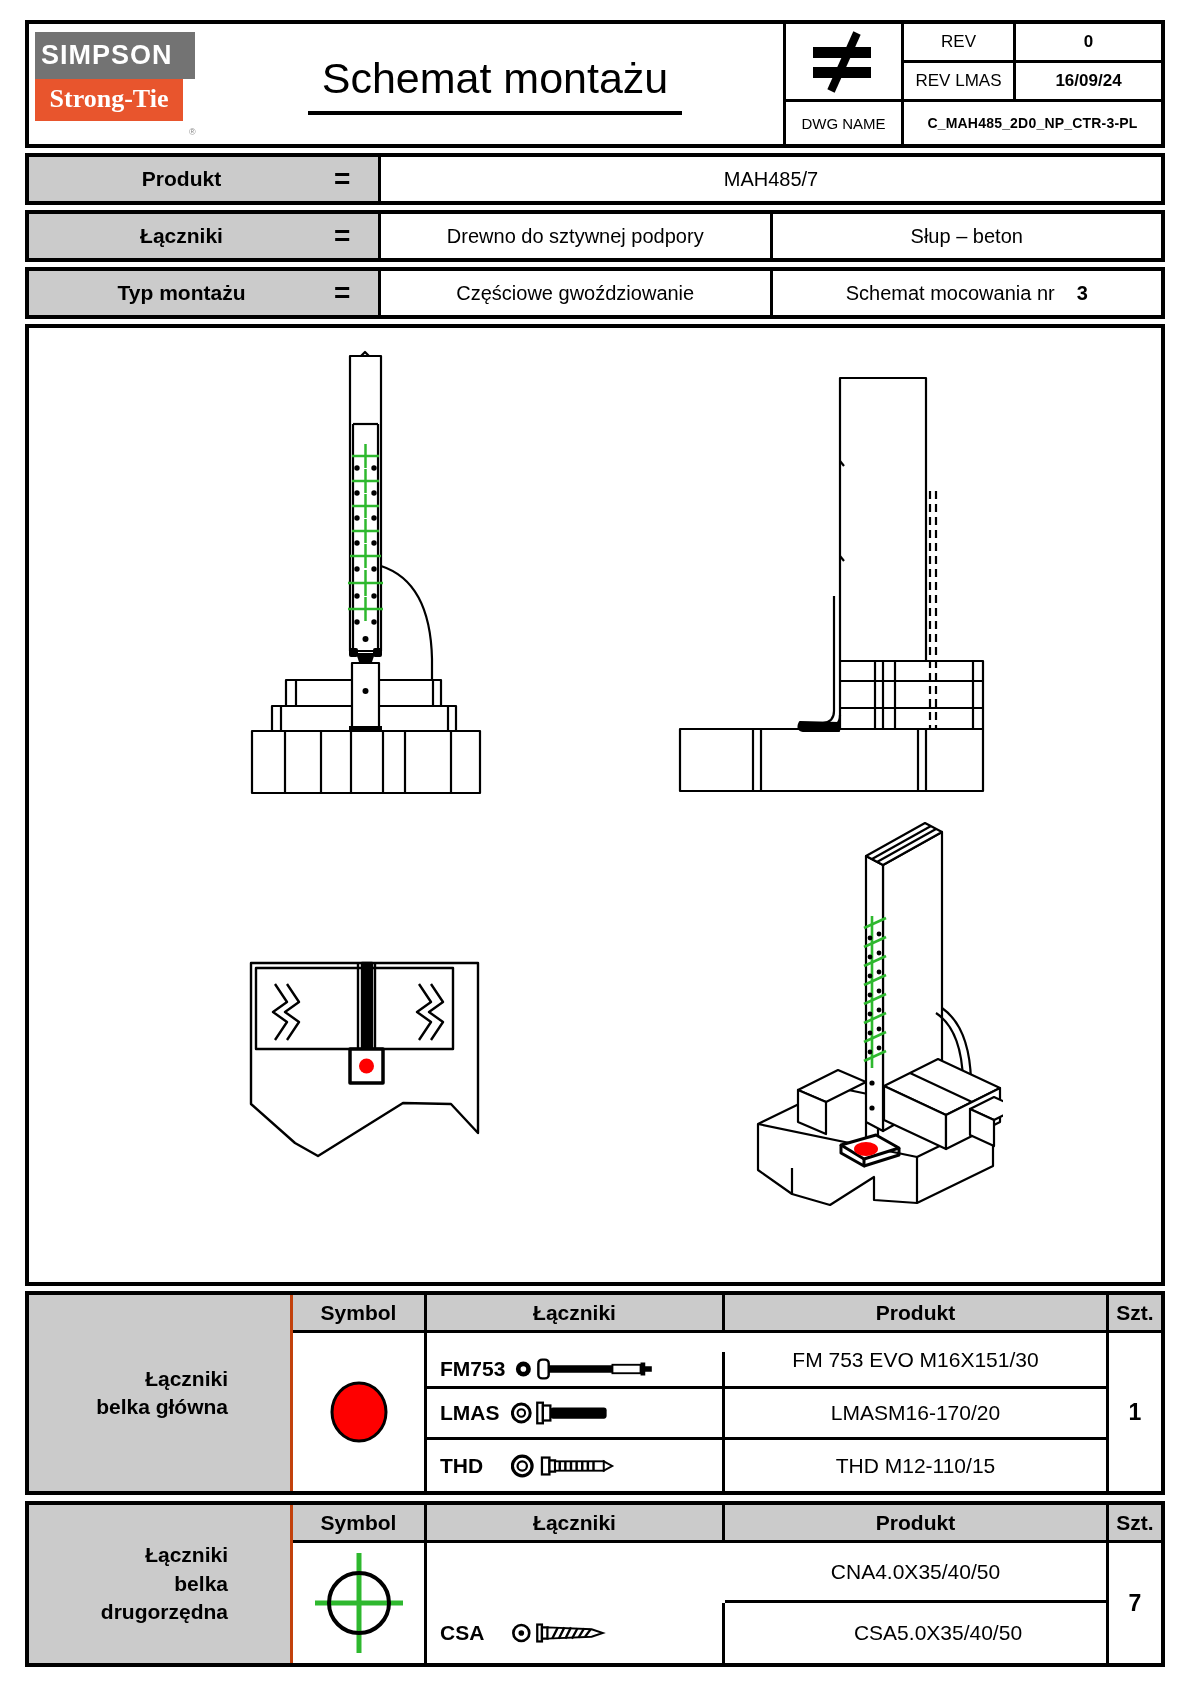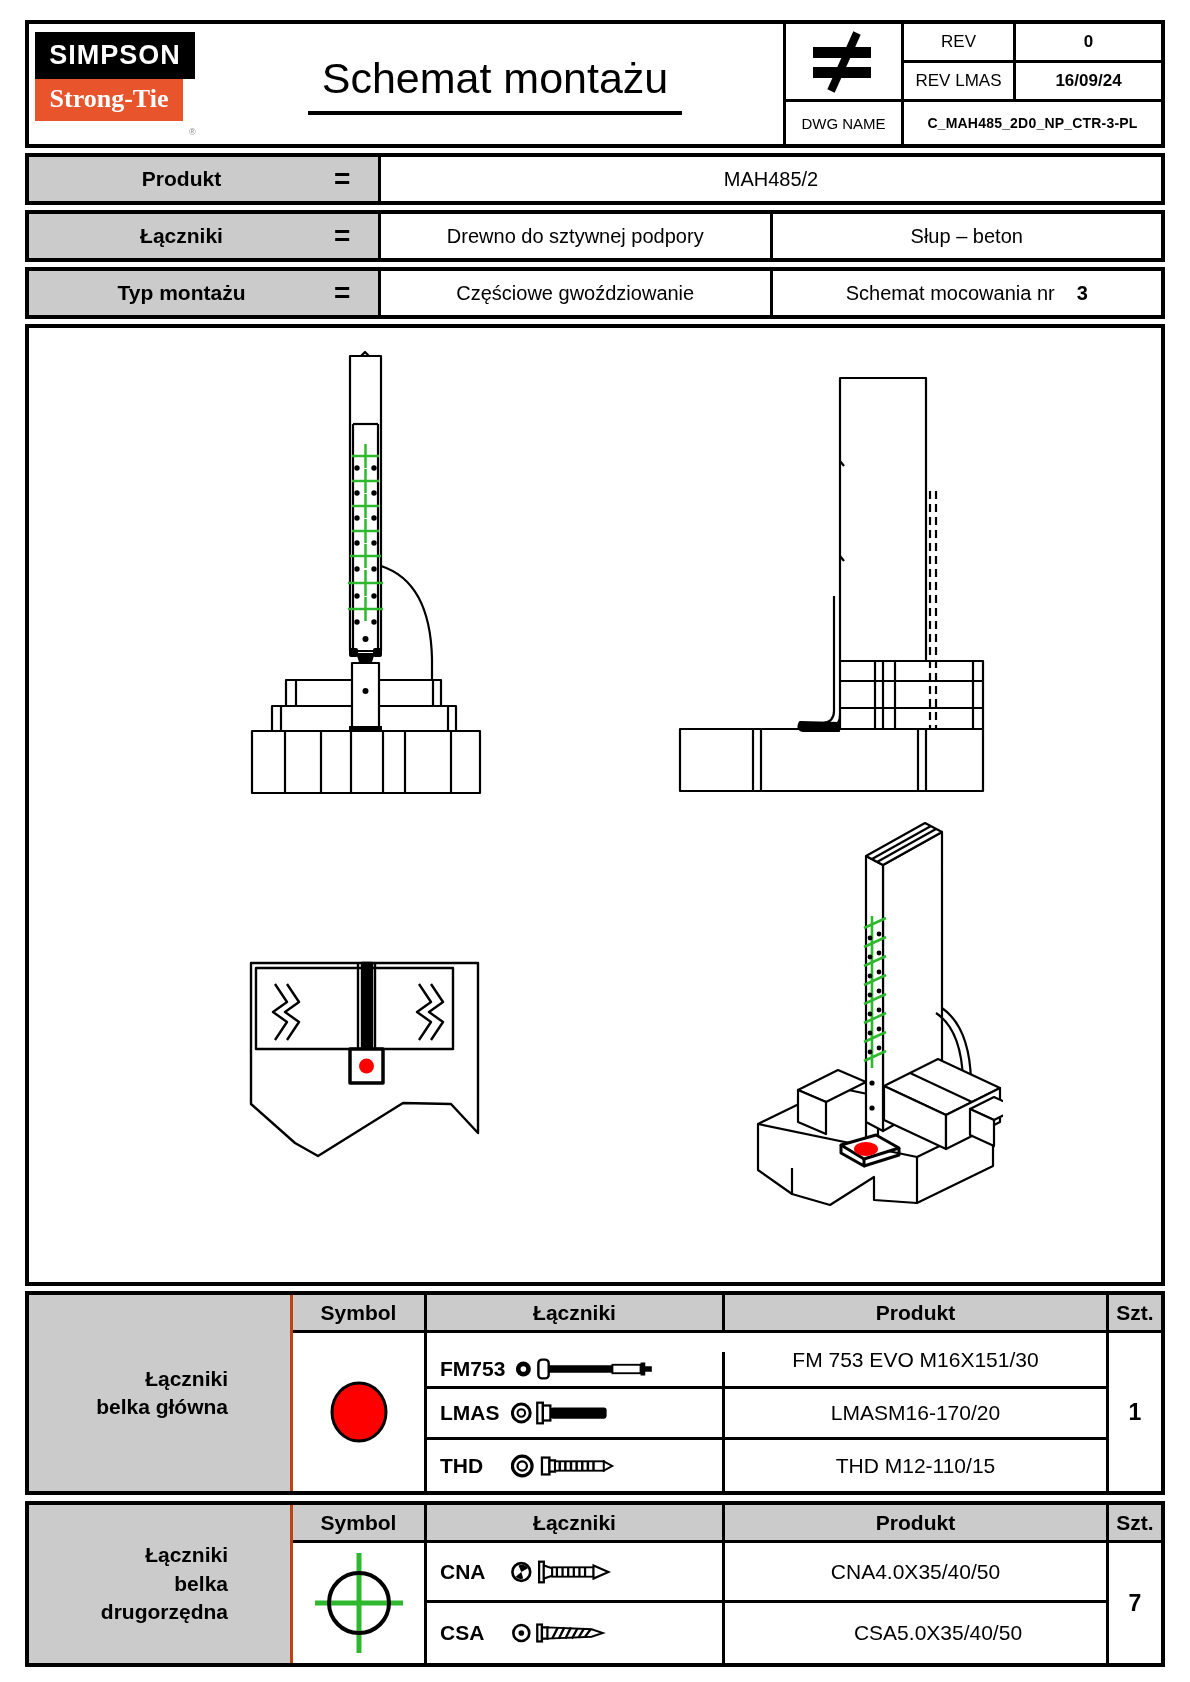--- a/index.html
+++ b/index.html
@@ -2,21 +2,21 @@
 <html><head>
 <meta charset="utf-8">
 <style>
   * { box-sizing: border-box; margin: 0; padding: 0; }
   html,body { width:1190px; height:1682px; background:#fff; font-family:"Liberation Sans",sans-serif; color:#000; }
   .page { position:relative; width:1190px; height:1682px; padding:20px 25px 0 25px; }
 
   
   .header-band { height:128px; border:4px solid #000; display:flex; margin-bottom:5px; }
   .logo-wrap { width:178px; padding:8px 0 0 6px; position:relative; }
-  .logo-black { background:#000000; color:#fff; font-weight:bold; font-size:27px; text-align:center; padding:8px 6px; letter-spacing:1px; width:160px; }
+  .logo-black { background:#737373; color:#fff; font-weight:bold; font-size:27px; padding:8px 6px; letter-spacing:1px; width:160px; }
   .logo-orange { background:#E8552D; color:#fff; font-weight:bold; font-size:26px; text-align:center; padding:5px 4px 7px 4px; width:148px; font-family:"Liberation Serif",serif; }
   .logo-reg { position:absolute; left:160px; top:103px; font-size:9px; color:#8a8a8a; }
   .title-cell { flex:1; display:flex; align-items:center; justify-content:center; }
   .doc-title { font-size:43px; border-bottom:4px solid #000; padding:0 14px 8px 14px; white-space:nowrap; }
   .rev-block { width:378px; border-left:3px solid #000; display:grid; grid-template-columns:118px 112px 1fr; grid-template-rows:39px 39px 1fr; }
   .rev-block > div { display:flex; align-items:center; justify-content:center; }
   .neq-cell { grid-column:1; grid-row:1/3; border-right:3px solid #000; border-bottom:3px solid #000; }
   .rev-label   { grid-column:2; grid-row:1; border-right:3px solid #000; border-bottom:3px solid #000; font-size:17px; }
   .rev-value   { grid-column:3; grid-row:1; border-bottom:3px solid #000; font-size:17px; font-weight:bold; }
   .date-label  { grid-column:2; grid-row:2; border-right:3px solid #000; border-bottom:3px solid #000; font-size:17px; }
@@ -82,21 +82,21 @@
       <div class="dwg-value">C_MAH485_2D0_NP_CTR-3-PL</div>
     </div>
   </div>
 
   <div class="info-row">
     <div class="info-label">
       <span class="info-label-text">Produkt</span>
       <span class="equals">=</span>
     </div>
     <div class="info-values">
-      <div class="info-value">MAH485/2</div>
+      <div class="info-value">MAH485/7</div>
     </div>
   </div>
 
   <div class="info-row">
     <div class="info-label">
       <span class="info-label-text">Łączniki</span>
       <span class="equals">=</span>
     </div>
     <div class="info-values">
       <div class="info-value">Drewno do sztywnej podpory</div>
@@ -359,38 +359,20 @@
     <div class="hc noR" style="grid-column:5;grid-row:1;">Szt.</div>
 
     <div class="sc">
       <svg width="104" height="116" viewBox="0 0 104 116">
         <line x1="52" y1="8" x2="52" y2="108" stroke="#2EB82E" stroke-width="5"></line>
         <line x1="8" y1="58" x2="96" y2="58" stroke="#2EB82E" stroke-width="5"></line>
         <circle cx="52" cy="58" r="30" fill="none" stroke="#000" stroke-width="4"></circle>
       </svg>
     </div>
 
-    <div class="lc" style="grid-column:3;grid-row:2;">
-      <span class="code">CNA</span>
-      <svg width="150" height="34" viewBox="0 0 160 34">
-        <circle cx="11" cy="17" r="9.5" fill="none" stroke="#000" stroke-width="2.8"></circle>
-        <path d="M11,17 l7,-4 a8,8 0 0 0 -10,-3 z" fill="#000"></path>
-        <path d="M11,17 l-6,5 a8,8 0 0 0 8,2 z" fill="#000"></path>
-        <rect x="30" y="6" width="5" height="22" fill="#fff" stroke="#000" stroke-width="2.4"></rect>
-        <path d="M35,10 l9,3 v8 l-9,3 z" fill="#fff" stroke="#000" stroke-width="2.2"></path>
-        <rect x="44" y="12" width="44" height="10" fill="#fff" stroke="#000" stroke-width="2"></rect>
-        <line x1="49" y1="12" x2="49" y2="22" stroke="#000" stroke-width="2.4"></line>
-        <line x1="55" y1="12" x2="55" y2="22" stroke="#000" stroke-width="2.4"></line>
-        <line x1="61" y1="12" x2="61" y2="22" stroke="#000" stroke-width="2.4"></line>
-        <line x1="67" y1="12" x2="67" y2="22" stroke="#000" stroke-width="2.4"></line>
-        <line x1="73" y1="12" x2="73" y2="22" stroke="#000" stroke-width="2.4"></line>
-        <line x1="79" y1="12" x2="79" y2="22" stroke="#000" stroke-width="2.4"></line>
-        <path d="M88,10 l16,7 l-16,7 z" fill="#fff" stroke="#000" stroke-width="2.2"></path>
-      </svg>
-    </div>
     <div class="pc" style="grid-column:4;grid-row:2;">CNA4.0X35/40/50</div>
 
     <div class="lc lastrow" style="grid-column:3;grid-row:3;">
       <span class="code">CSA</span>
       <svg width="150" height="34" viewBox="0 0 160 34">
         <circle cx="11" cy="17" r="8.5" fill="none" stroke="#000" stroke-width="2.8"></circle>
         <circle cx="11" cy="17" r="3" fill="#000"></circle>
         <rect x="28" y="8" width="5" height="18" fill="#fff" stroke="#000" stroke-width="2.4"></rect>
         <rect x="33" y="11" width="6" height="12" fill="#fff" stroke="#000" stroke-width="2.4"></rect>
         <path d="M39,11 L86,13 L98,17 L86,21 L39,23 Z" fill="#fff" stroke="#000" stroke-width="2"></path>

